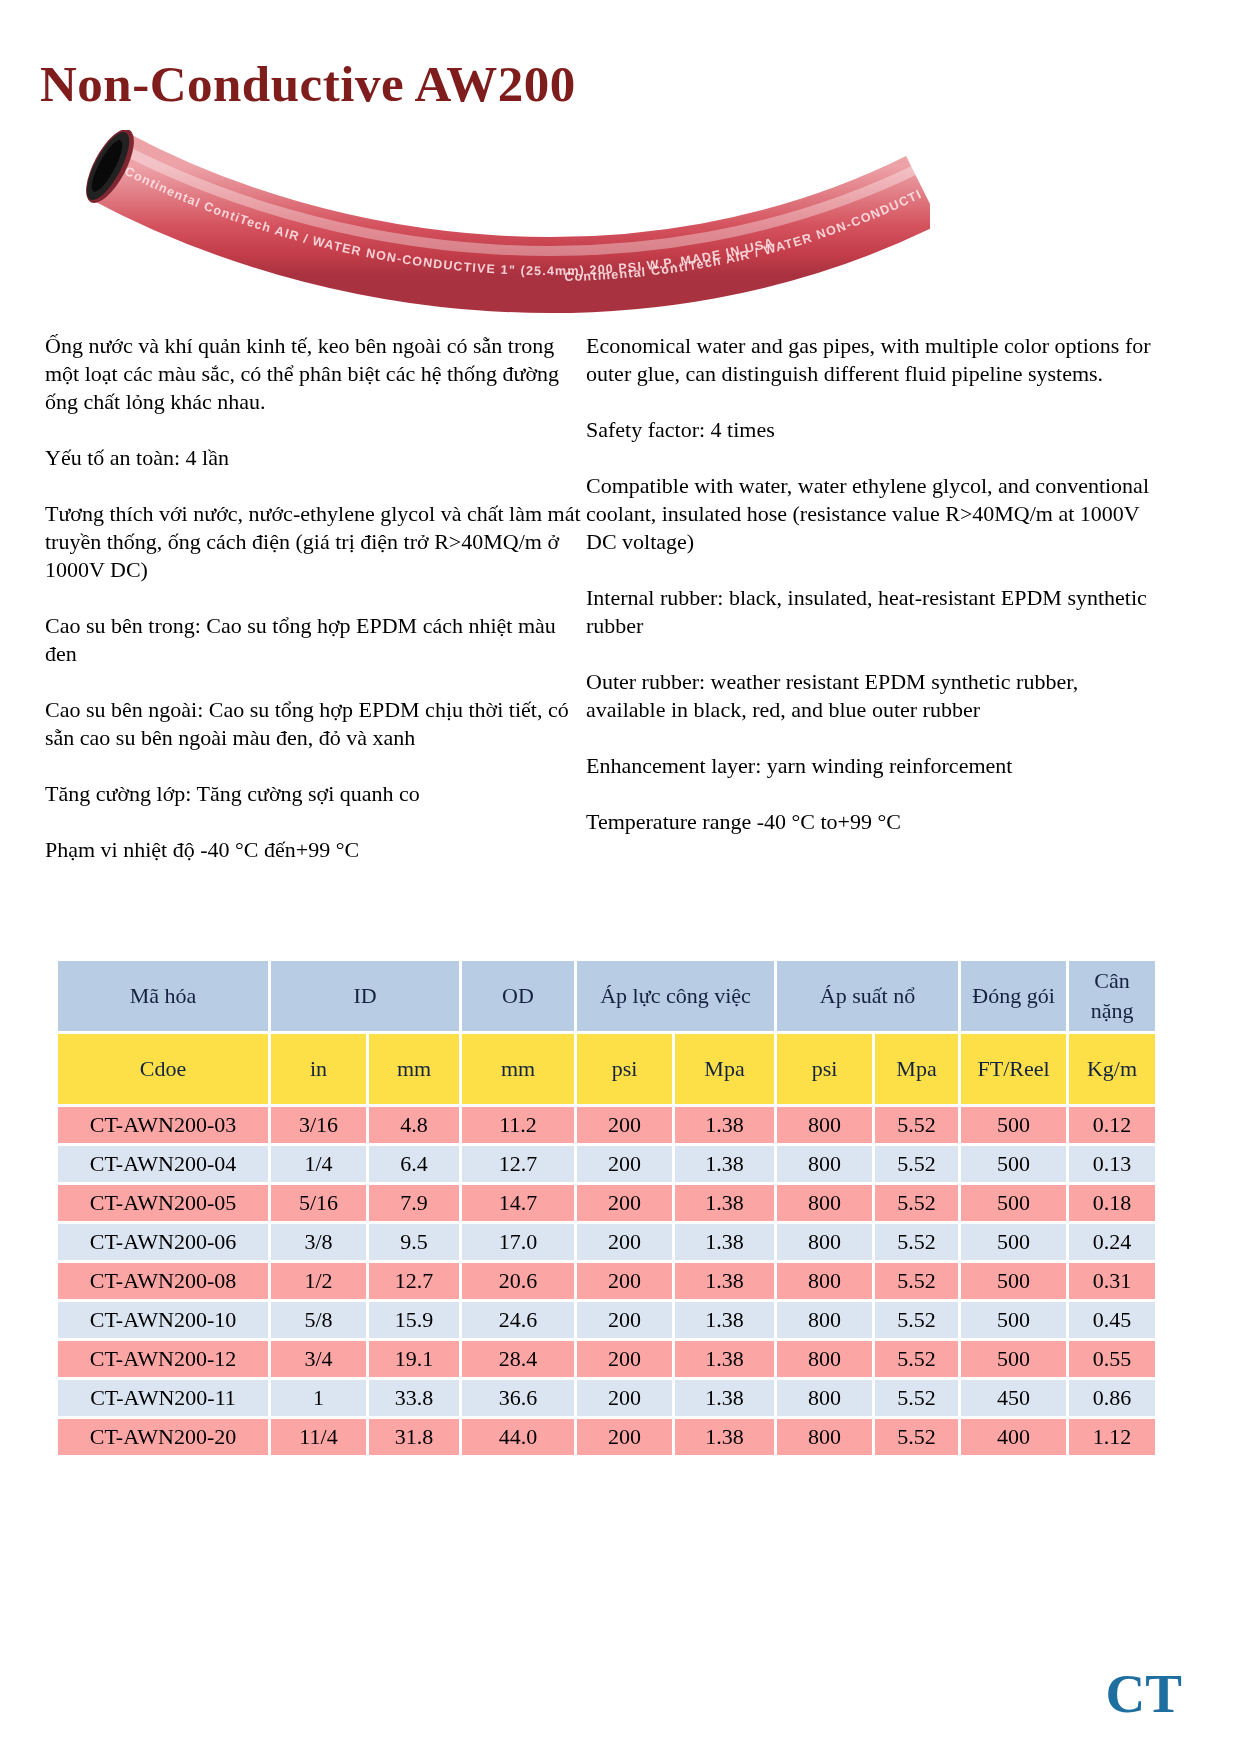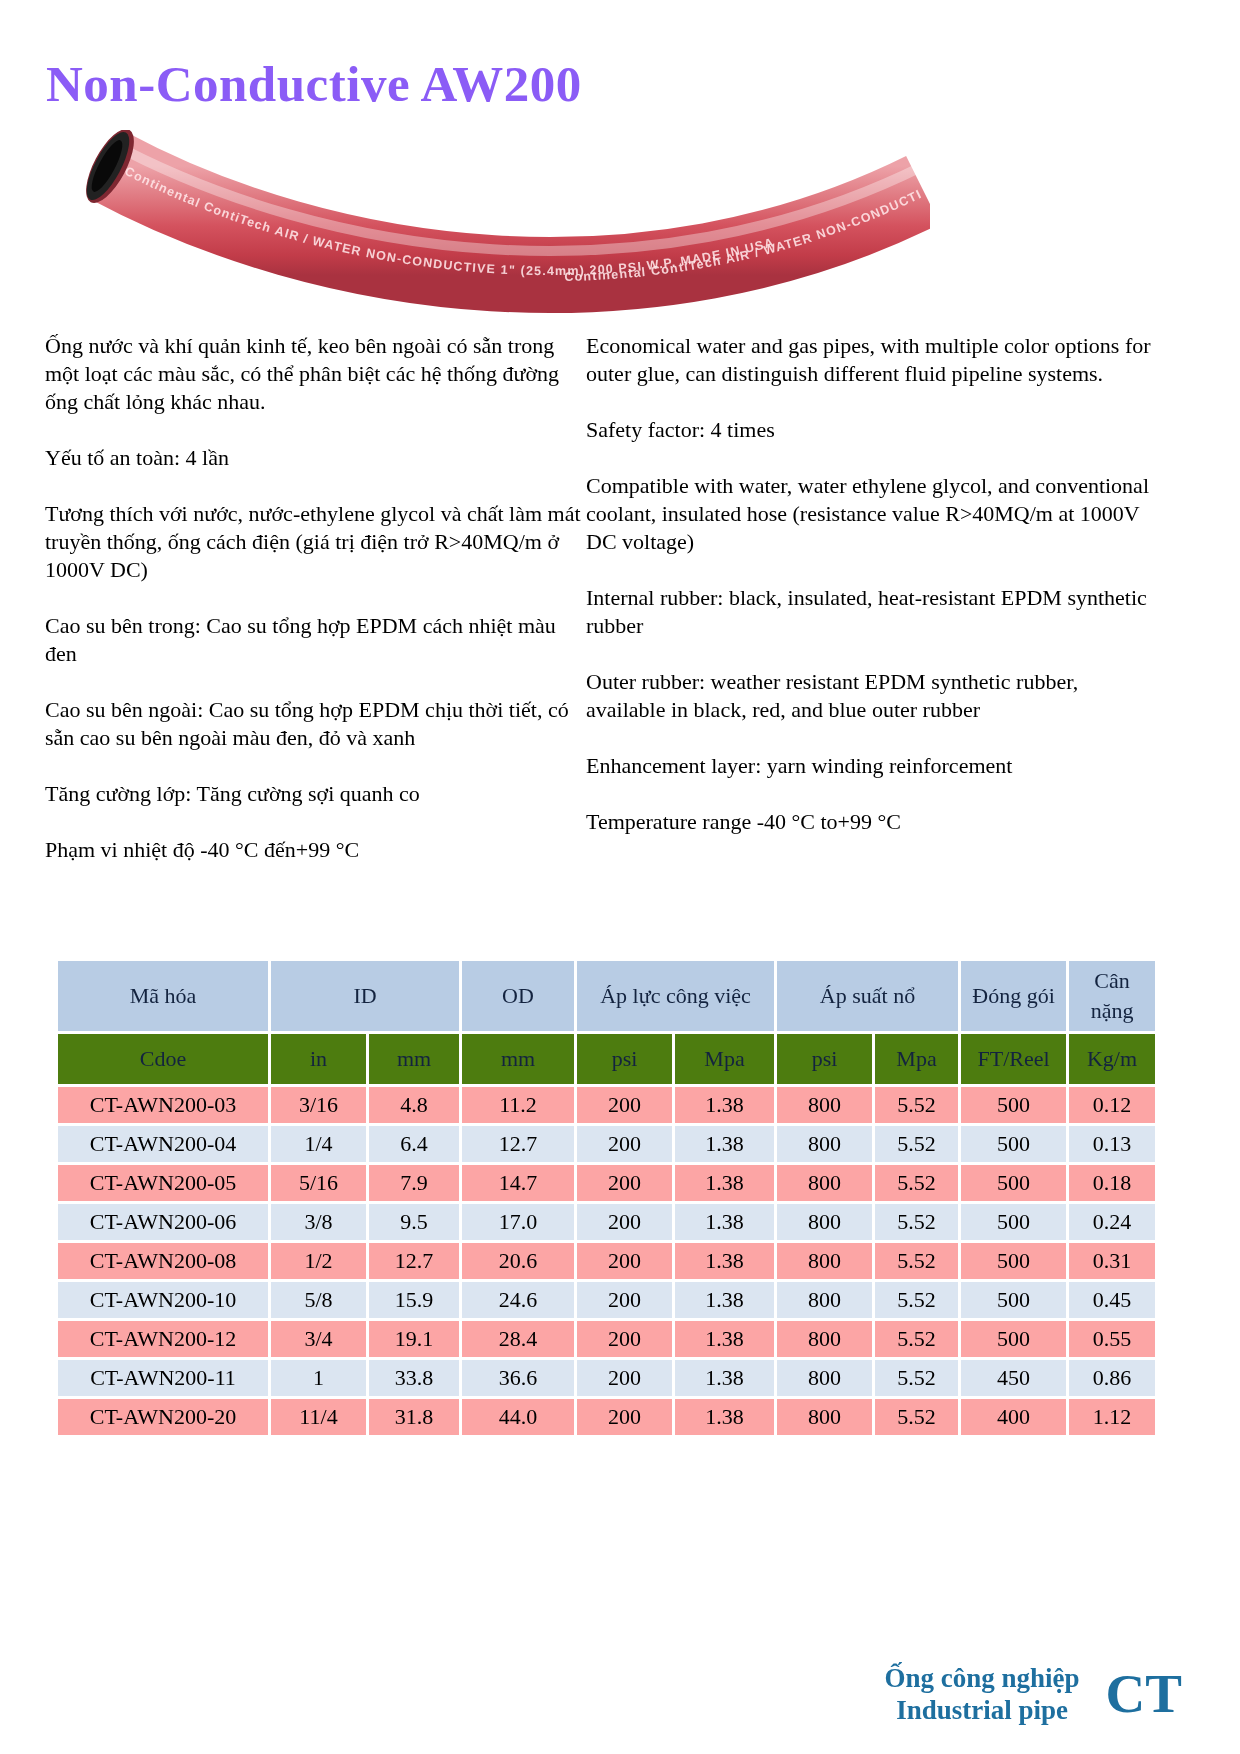--- a/index.html
+++ b/index.html
@@ -2,36 +2,36 @@
 <html><head>
 <meta charset="utf-8">
 <style>
   html,body { margin:0; padding:0; background:#ffffff; }
   .page {
     position:relative; width:1240px; height:1754px; background:#ffffff;
     font-family:"Liberation Serif","DejaVu Serif",serif; color:#000;
     overflow:hidden;
   }
   .title {
-    position:absolute; left:46px; top:55px; margin:0;
-    font-size:51px; font-weight:bold; letter-spacing:0.5px; color:#8b5cf6;
+    position:absolute; left:40px; top:55px; margin:0;
+    font-size:51px; font-weight:bold; letter-spacing:0.5px; color:#7f1d1d;
   }
   .hose-wrap { position:absolute; left:85px; top:130px; width:845px; height:205px; }
   .cols { position:absolute; left:45px; top:332px; width:1165px; display:flex; }
   .col-vi { width:540px; flex:0 0 540px; }
   .col-en { margin-left:1px; width:575px; flex:0 0 575px; }
   .cols p { margin:0 0 28px 0; font-size:22px; line-height:28px; }
   table.spec {
     position:absolute; left:55px; top:958px; width:1103px;
     border-collapse:separate; border-spacing:3px; table-layout:fixed;
     font-size:22px; text-align:center;
   }
   table.spec th { font-weight:normal; color:#13233f; }
   table.spec .h1 th { background:#b8cce4; height:66px; padding:2px 4px; line-height:30px; }
-  table.spec .h2 th { background:#4d7c0f; height:44px; padding:3px 2px; }
+  table.spec .h2 th { background:#fde047; height:44px; padding:13px 2px; }
   table.spec td { height:34px; padding:1px 2px; color:#000; }
   table.spec tr.dark td { background:#fca5a5; }
   table.spec tr.light td { background:#dbe5f1; }
   .footer {
     position:absolute; right:58px; bottom:27px;
     display:flex; align-items:center; gap:26px; color:#1e6f9f;
   }
   .footer-lines { text-align:center; font-weight:bold; font-size:27px; line-height:32px; }
   .footer-logo { font-size:55px; font-weight:bold; line-height:66px; }
 </style>
@@ -230,20 +230,16 @@
           <td>1.38</td>
           <td>800</td>
           <td>5.52</td>
           <td>400</td>
           <td>1.12</td>
         </tr>
       </tbody>
   </table>
 
   <div class="footer">
-    <div class="footer-lines">
-      <div>Ống công nghiệp</div>
-      <div>Industrial pipe</div>
-    </div>
     <div class="footer-logo">CT</div>
   </div>
 
 </div>
 
 </body></html>

